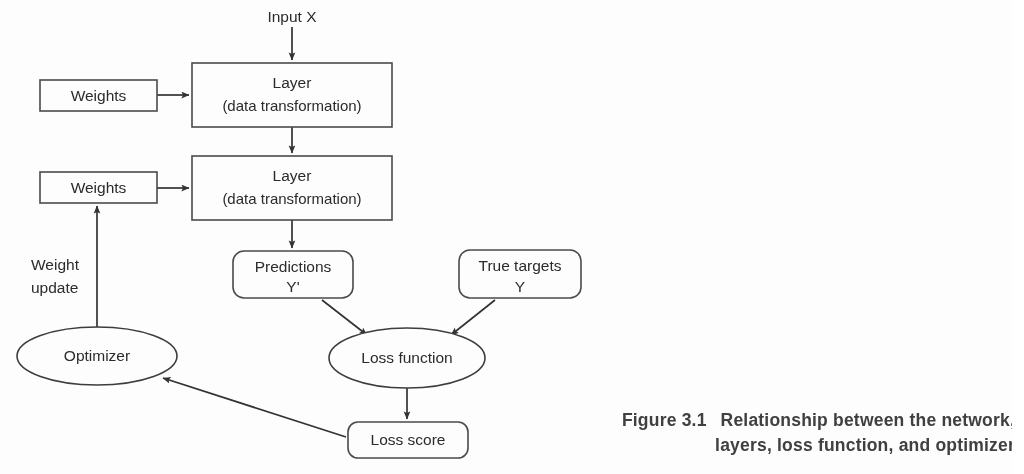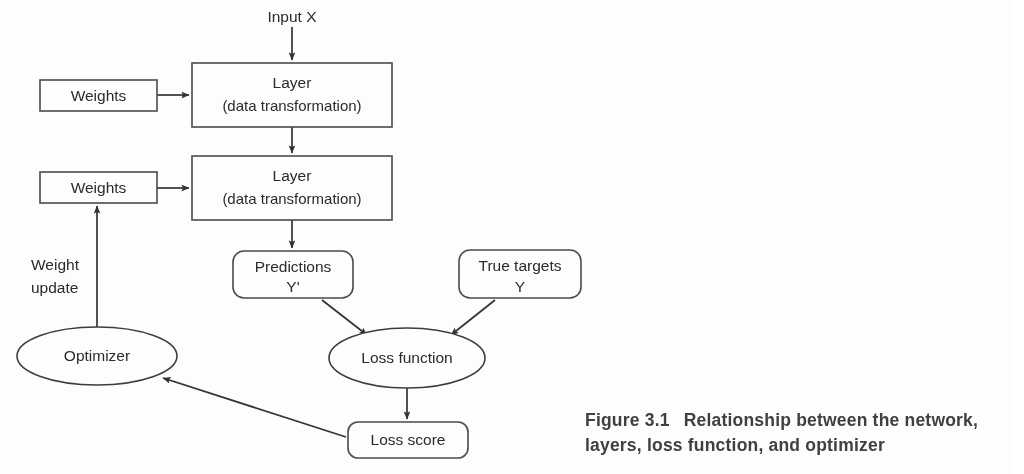--- a/index.html
+++ b/index.html
@@ -10,20 +10,21 @@
   }
   body {
     font-family: "Liberation Sans", sans-serif;
   }
   #canvas {
     position: relative;
     width: 1012px;
     height: 474px;
     background: #fdfdfd;
     overflow: hidden;
+    text-align: right;
   }
   #diagram-svg {
     position: absolute;
     left: 0;
     top: 0;
     width: 1024px;
     height: 474px;
   }
   .node-text {
     font-family: "Liberation Sans", sans-serif;

